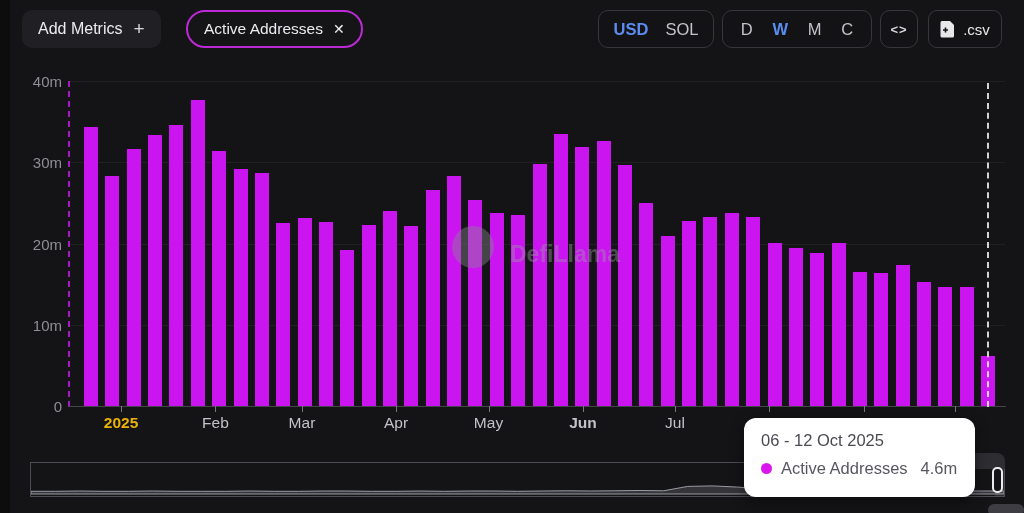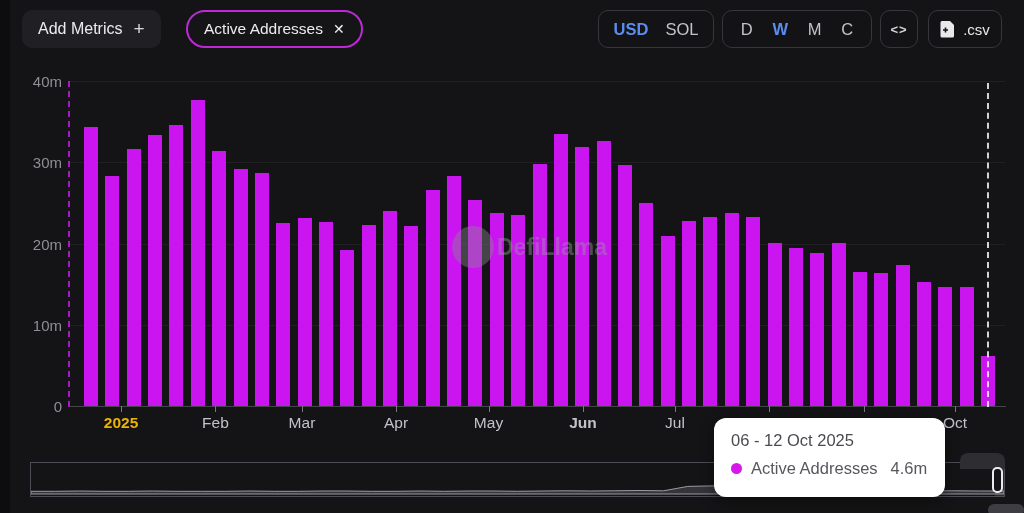--- a/index.html
+++ b/index.html
@@ -15,41 +15,41 @@
   .add-metrics .plus { font-size:19px; color:#d6d6da; }
   .metric-pill { left:186px; padding:0 16px; gap:10px; background:#151518; border:2px solid #bb2ad4; border-radius:20px; font-size:15.5px; }
   .metric-pill .x { color:#f0f0f2; font-size:14px; }
   .group { position:absolute; top:10px; height:38px; display:flex; align-items:center; border:1px solid #36363c; border-radius:10px; background:#131316; }
   .group span { font-size:16.5px; color:#c3c3c9; }
   .group .sel { color:#5b8cf0; font-weight:bold; }
   .currency-group { left:598px; width:116px; justify-content:space-around; padding:12px 6px; }
   .period-group { left:722px; width:150px; justify-content:space-around; padding:0 8px; }
   .embed-btn { left:880px; width:38px; justify-content:center; }
   .embed-btn span { font-size:13px; font-weight:bold; letter-spacing:1px; color:#d6d6da; }
-  .csv-btn { left:928px; width:74px; justify-content:center; gap:7px; }
+  .csv-btn { left:928px; width:74px; justify-content:center; gap:7px;border-radius:9px; }
   .csv-btn span { font-size:15px; color:#e8e8ea; }
 
   
   .plot { position:absolute; left:69px; top:81px; width:936px; height:325px; }
   .gridline { position:absolute; left:0; width:100%; height:1px; background:rgba(255,255,255,0.055); }
   .guide-left { position:absolute; left:-1px; top:0; height:326px; border-left:2px dashed #a518c6; }
   .crosshair { position:absolute; top:2px; height:324px; border-left:2px dashed rgba(244,244,248,0.85); z-index:4; }
   .bar { position:absolute; bottom:0; width:14px; background:#cb15f0; z-index:2; }
   .axis { position:absolute; left:69px; top:406px; width:937px; height:1px; background:#45454b; }
   .xtick { position:absolute; top:406px; width:1px; height:6px; background:#77777e; }
   .xlabel { position:absolute; top:414px; font-size:15.5px; color:#c2c2c8; transform:translateX(-50%); white-space:nowrap; }
   .xlabel.bold { color:#eab308; font-weight:bold; }
   .ylabel { position:absolute; width:44px; text-align:right; font-size:15px; color:#8e8e95; transform:translateY(-50%); left:18px; }
 
-  .watermark { position:absolute; left:452px; top:226px; display:flex; align-items:center; gap:3px; z-index:3; opacity:0.42; }
+  .watermark { position:absolute; left:452px; top:226px; display:flex; align-items:flex-end; gap:16px; z-index:3; opacity:0.42; }
   .watermark .logo { width:42px; height:42px; border-radius:50%; background:#87878f; }
   .watermark .wtext { font-size:23px; font-weight:bold; color:#9a9aa2; }
 
   
-  .tooltip { position:absolute; left:714px; top:418px; width:231px; height:79px; background:#ffffff; border-radius:12px; z-index:10; padding:13px 17px 0 17px; box-shadow:0 4px 14px rgba(0,0,0,0.45); }
+  .tooltip { position:absolute; left:744px; top:418px; width:231px; height:79px; background:#ffffff; border-radius:12px; z-index:10; padding:13px 17px 0 17px; box-shadow:0 4px 14px rgba(0,0,0,0.45); }
   .tooltip .tt-title { font-size:16.5px; color:#4a4a52; }
   .tooltip .tt-row { margin-top:9px; display:flex; align-items:center; gap:9px; font-size:16.5px; color:#57575f; }
   .tooltip .tt-dot { width:11px; height:11px; border-radius:50%; background:#d916ec; }
   .tt-val { margin-left:4px; }
 
   
   .minimap { position:absolute; left:30px; top:462px; width:975px; height:35px; border:1px solid #4d4d55; background:#141417; z-index:1; }
   .minimap svg { position:absolute; left:0; bottom:0; }
   .mm-overlay { position:absolute; right:0; top:0; width:9px; height:100%; background:rgba(150,150,160,0.18); }
   .mm-handle { position:absolute; left:992px; top:467px; width:11px; height:26px; border:2px solid #ececf0; background:#131316; border-radius:5px; z-index:6; }

